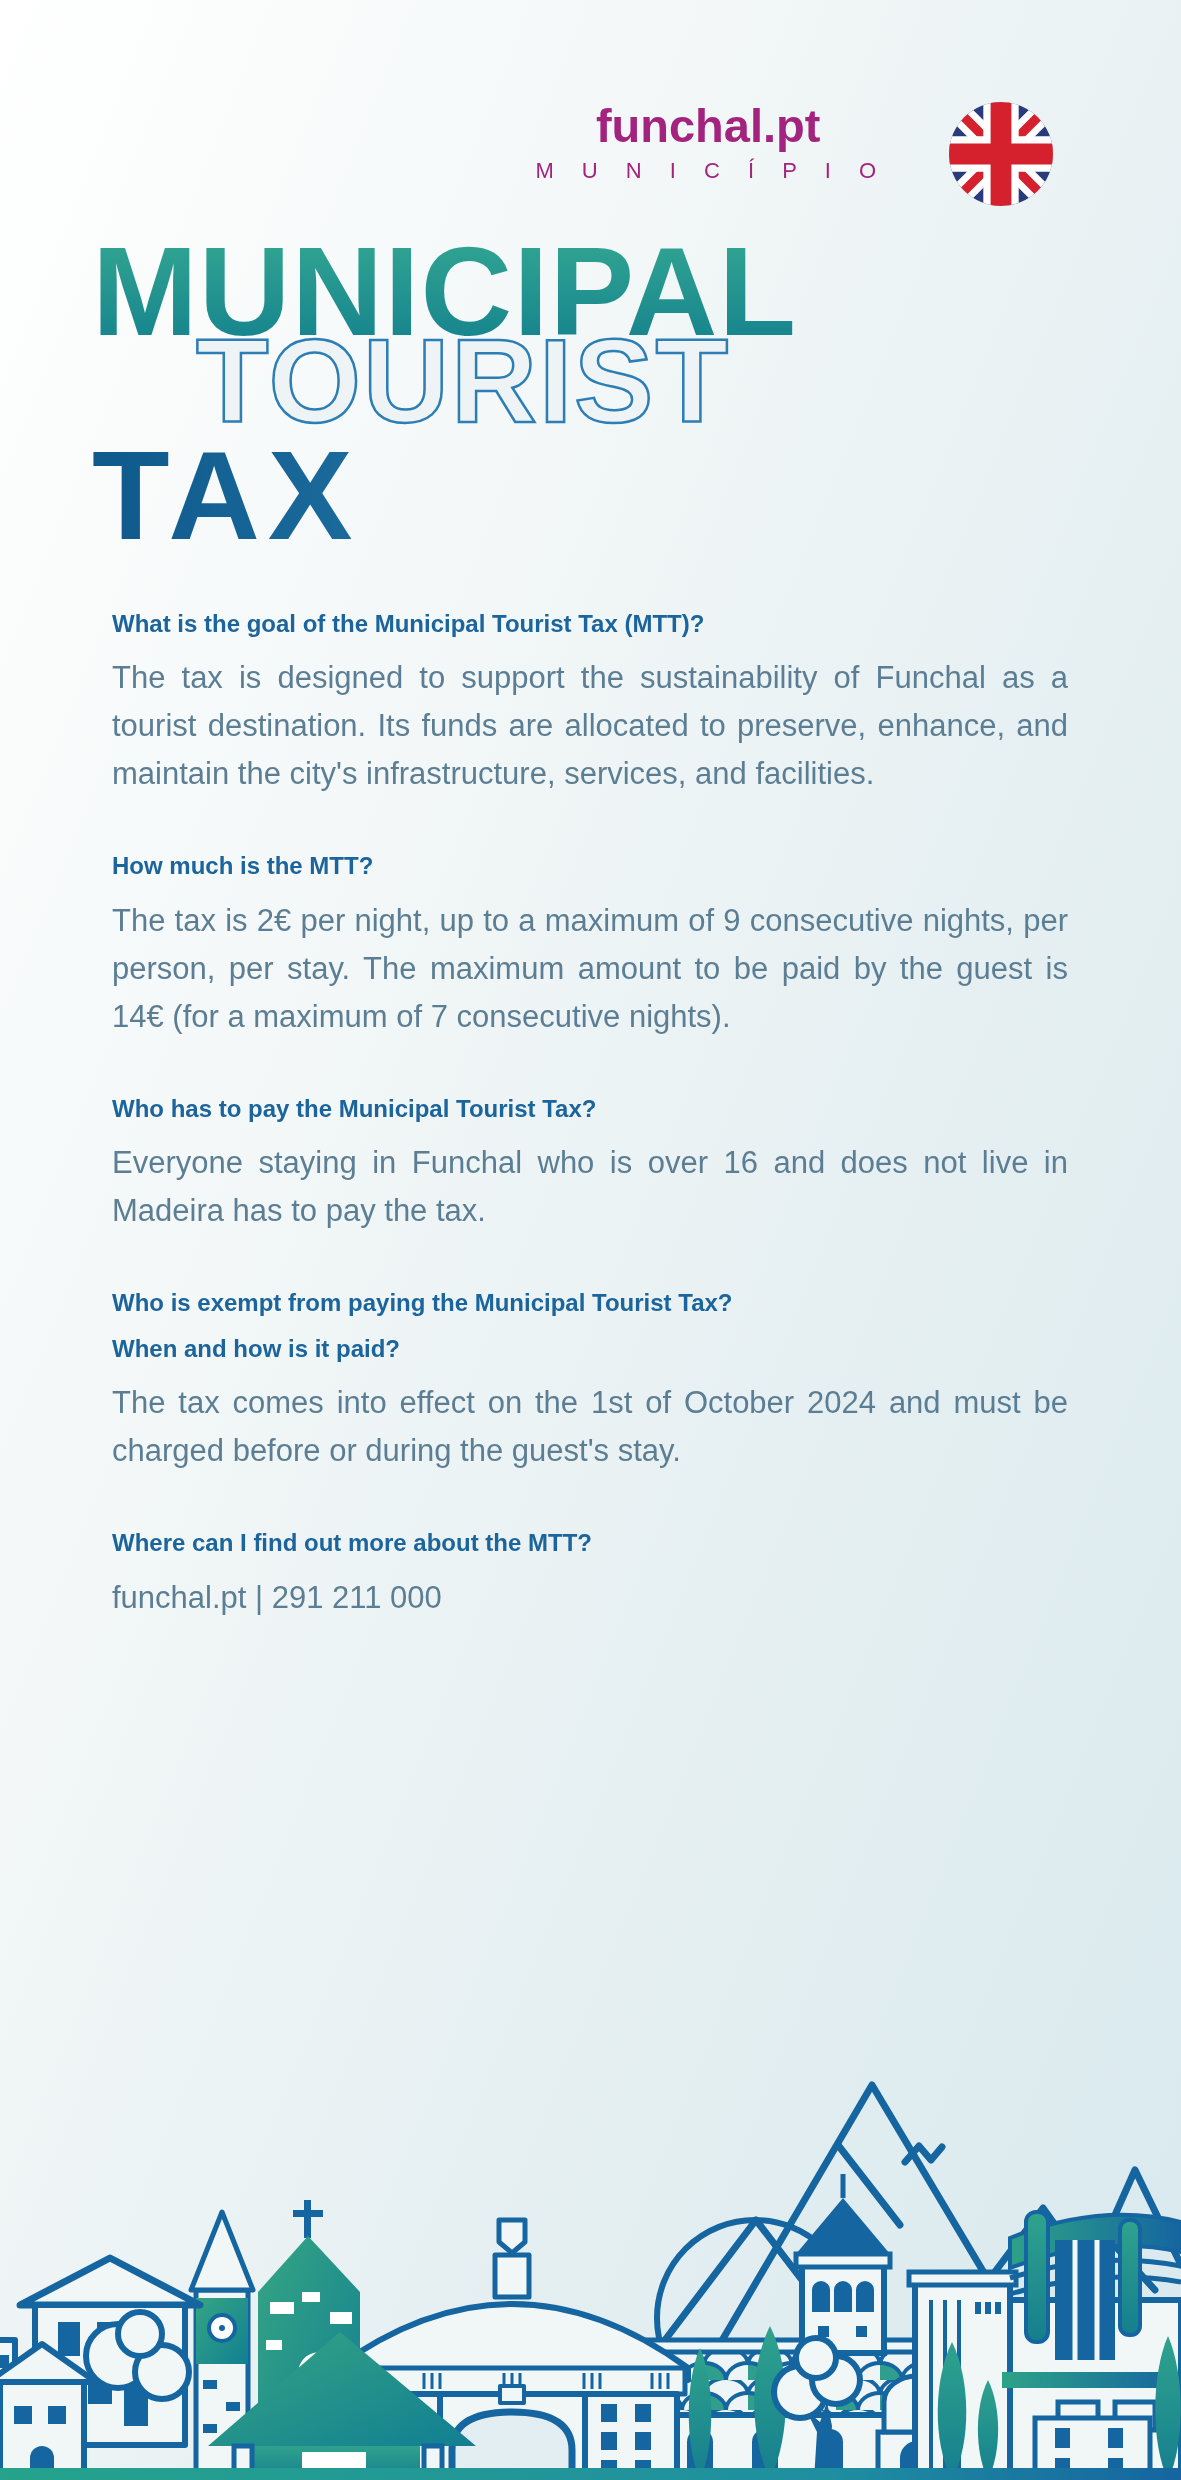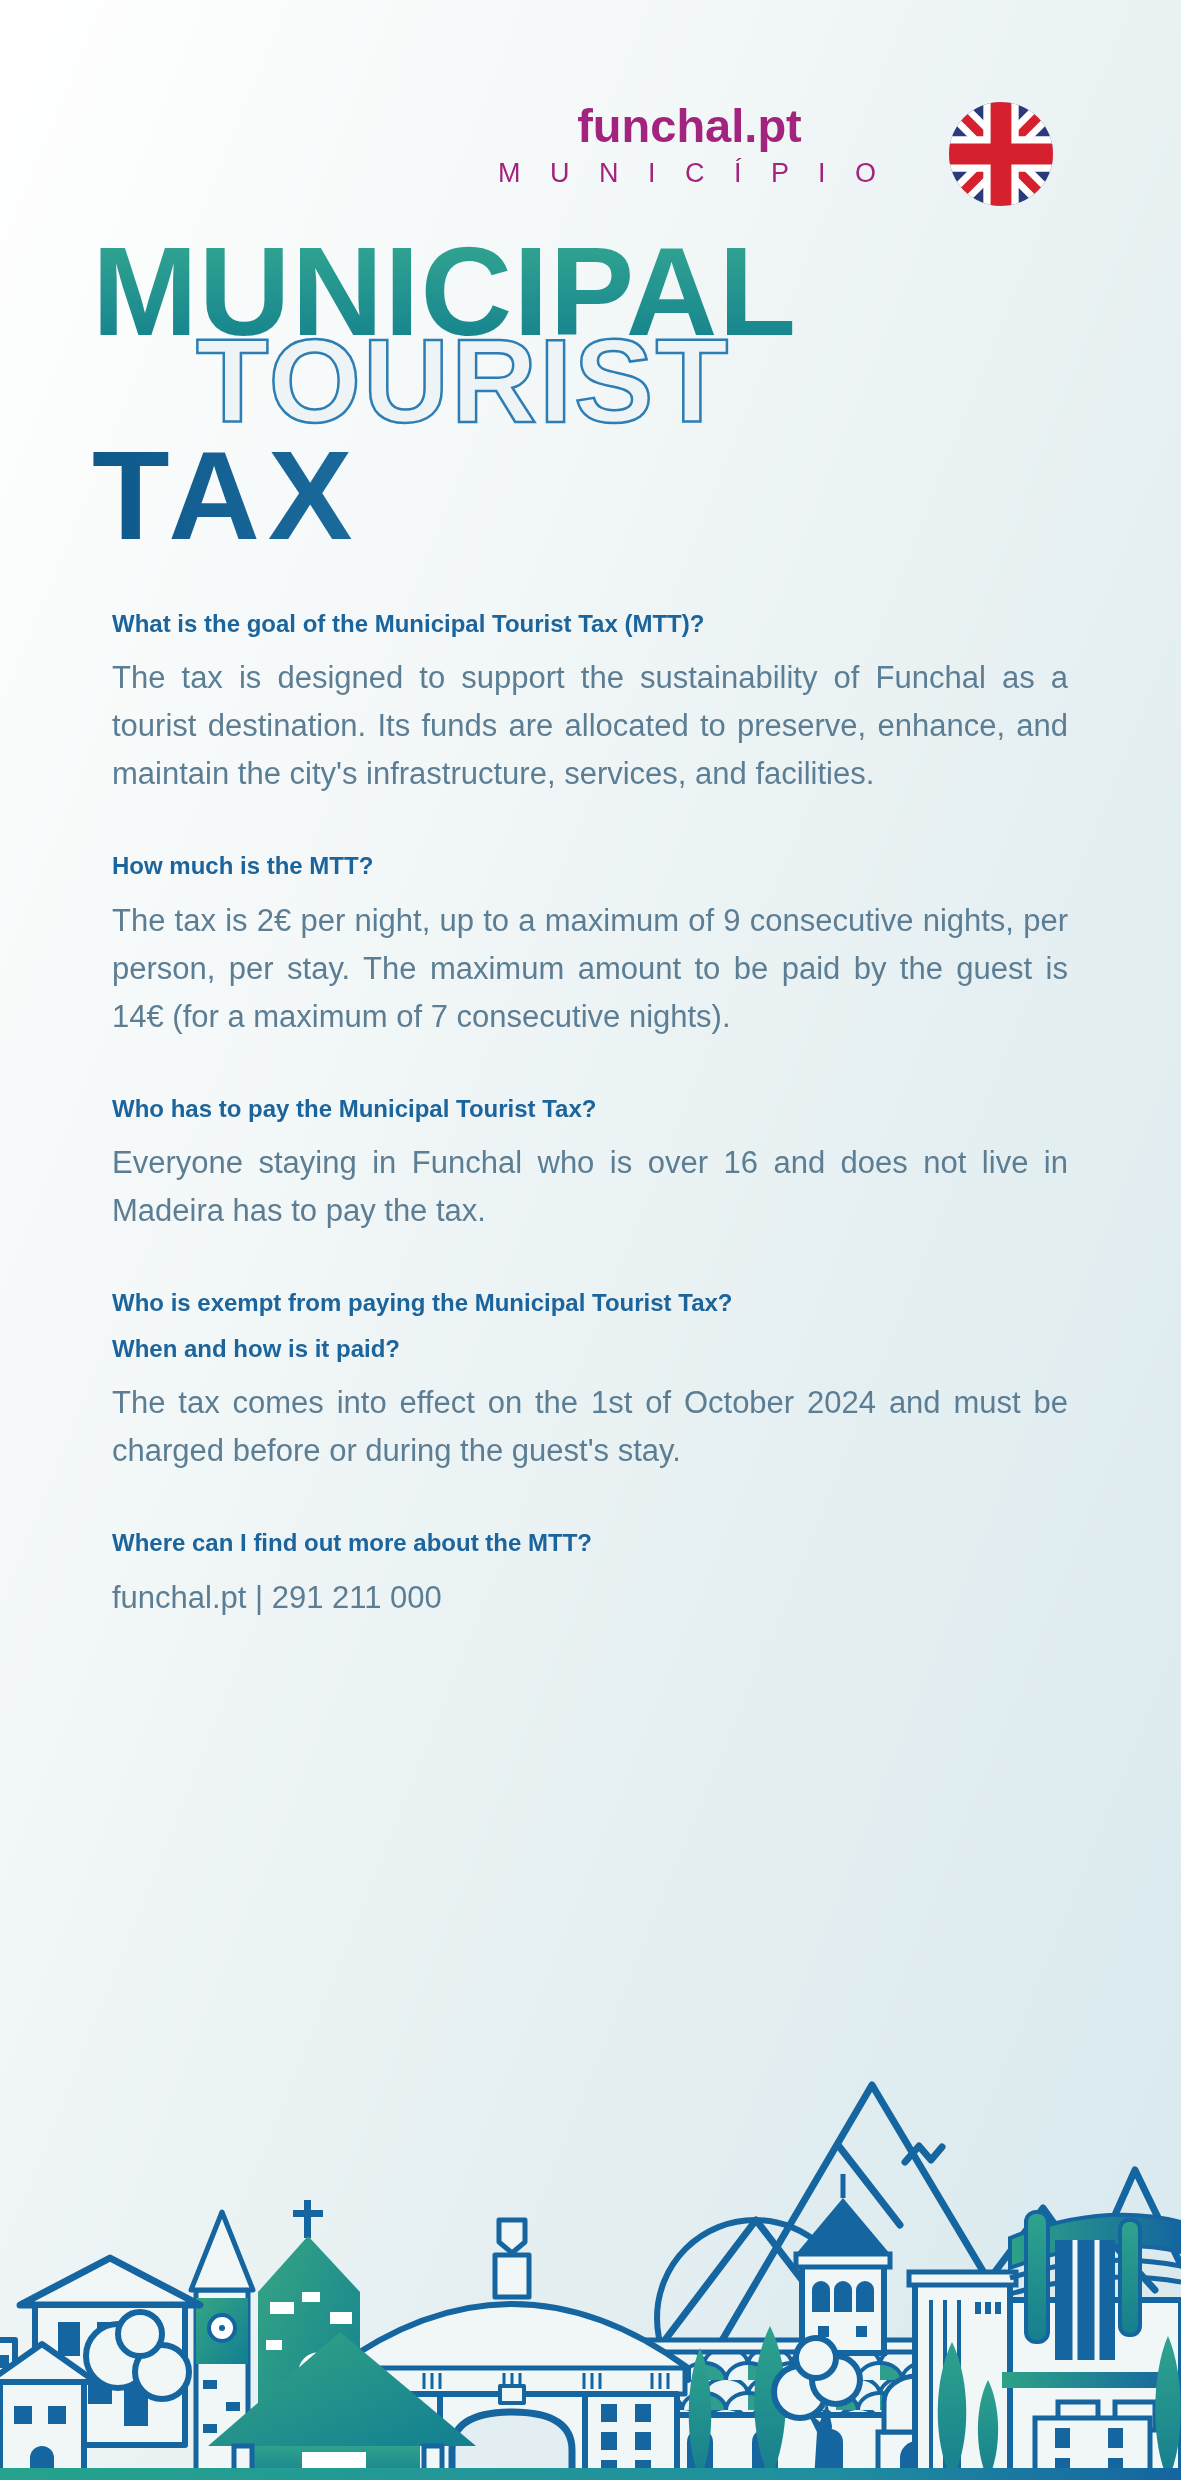--- a/index.html
+++ b/index.html
@@ -5,21 +5,21 @@
   html,body{margin:0;padding:0;background:#ffffff;}
   .page{
     position:relative;width:1181px;height:2480px;overflow:hidden;
     font-family:"Liberation Sans","DejaVu Sans",sans-serif;
     background:linear-gradient(112deg,#ffffff 0%,#f4f8f8 30%,#e7f0f2 60%,#d8e9ee 100%);
   }
   
   .header{position:absolute;top:78px;left:0;width:1181px;height:120px;margin-top:24px;}
   .logo{position:absolute;right:294px;top:0;text-align:center;}
   .logo-title{font-size:47px;font-weight:bold;color:#a3247f;letter-spacing:0px;line-height:1;}
-  .logo-subtitle{font-size:27px;font-weight:400;color:#a3247f;letter-spacing:11px;margin-top:9px;margin-left:6px;}
+  .logo-subtitle{font-size:22px;font-weight:400;color:#a3247f;letter-spacing:11px;margin-top:9px;margin-left:6px;}
   .flag{position:absolute;right:128px;top:0;width:104px;height:104px;}
   
   .title{position:absolute;top:228px;left:92px;margin:0;font-weight:bold;line-height:1;}
   .title span{display:block;}
   .t1{
     position:relative;z-index:1;font-size:127px;letter-spacing:1px;
     background:linear-gradient(180deg,#34a892 0%,#13808d 100%);
     -webkit-background-clip:text;background-clip:text;color:transparent;
   }
   .t2{

